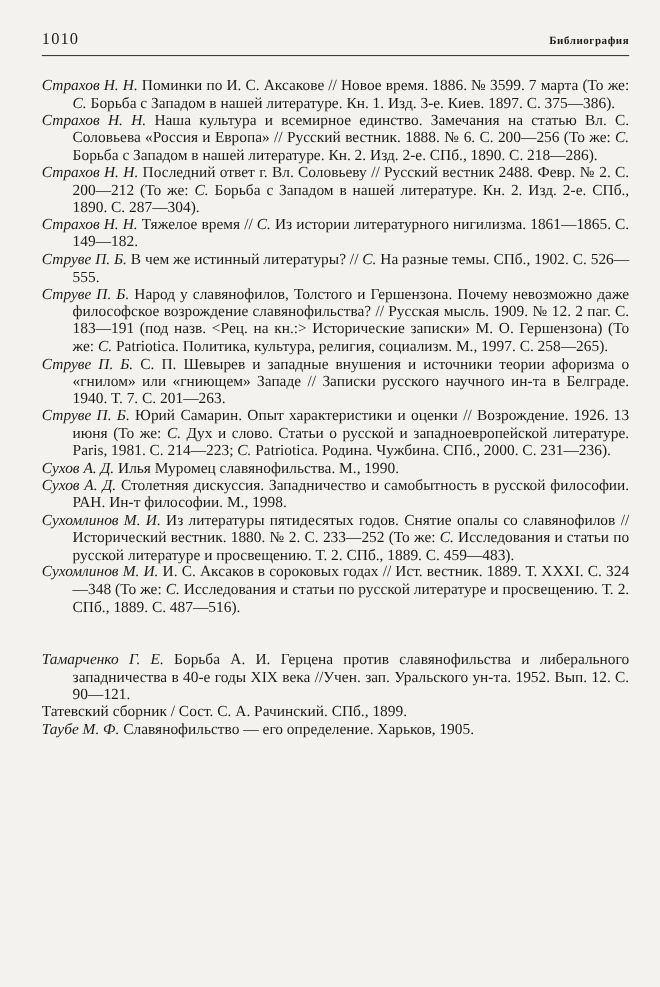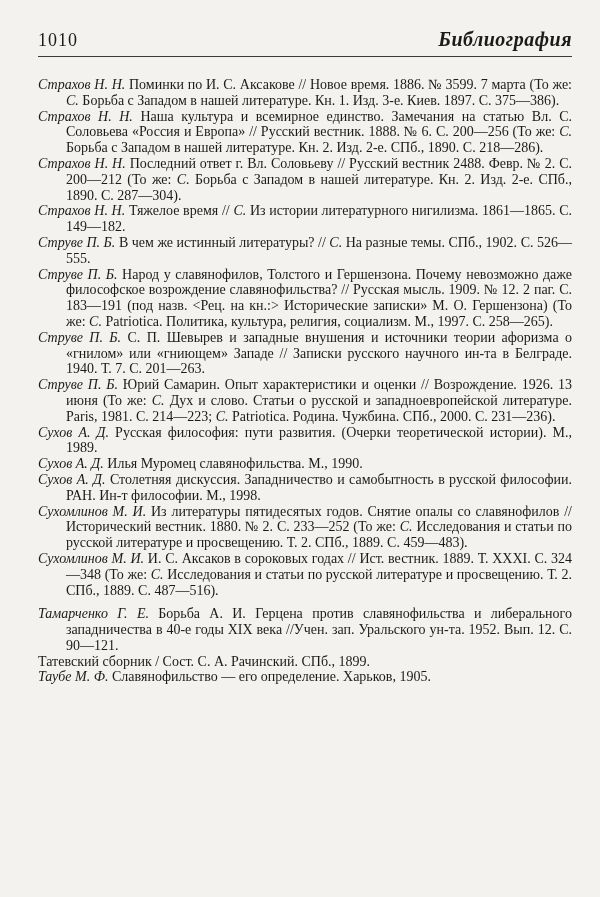--- a/index.html
+++ b/index.html
@@ -15,65 +15,63 @@
     width: 600px; height: 897px;
     padding: 28px 28px 10px 38px;
   }
   .pagehead {
     display: flex;
     justify-content: space-between;
     align-items: baseline;
     padding-bottom: 5px;
   }
   .pnum {
-    font-size: 18px;
+    font-size: 15px;
     letter-spacing: 1px;
   }
   .ptitle {
-    font-size: 20px;
-    font-style: italic;
+    font-size: 10px;
     font-weight: bold;
     letter-spacing: 0.5px;
   }
   .rule {
     border-top: 1.4px solid #3c3c3a;
     margin-bottom: 20px;
   }
   .entries {
     font-size: 14px;
     line-height: 15.8px;
   }
   .entry {
     margin: 0;
     padding-left: 28px;
     text-indent: -28px;
     text-align: justify;
   }
-  .entry.gap { margin-top: 8px; }
+  .entry.gap { margin-top: 32px; }
   .it { font-style: italic; }
 </style>
 </head>
 <body>
 
 <div class="page">
   <div class="pagehead">
     <span class="pnum">1010</span>
     <span class="ptitle">Библиография</span>
   </div>
   <div class="rule"></div>
   <div class="entries" id="entries">
       <p class="entry"><span class="it">Страхов Н. Н.</span><span> Поминки по И. С. Аксакове // Новое время. 1886. № 3599. 7 марта (То же: </span><span class="it">С.</span><span> Борьба с Западом в нашей литературе. Кн. 1. Изд. 3-е. Киев. 1897. С. 375—386).</span></p>
       <p class="entry"><span class="it">Страхов Н. Н.</span><span> Наша культура и всемирное единство. Замечания на статью Вл. С. Соловьева «Россия и Европа» // Русский вестник. 1888. № 6. С. 200—256 (То же: </span><span class="it">С.</span><span> Борьба с Западом в нашей литературе. Кн. 2. Изд. 2-е. СПб., 1890. С. 218—286).</span></p>
       <p class="entry"><span class="it">Страхов Н. Н.</span><span> Последний ответ г. Вл. Соловьеву // Русский вестник 2488. Февр. № 2. С. 200—212 (То же: </span><span class="it">С.</span><span> Борьба с Западом в нашей литературе. Кн. 2. Изд. 2-е. СПб., 1890. С. 287—304).</span></p>
       <p class="entry"><span class="it">Страхов Н. Н.</span><span> Тяжелое время // </span><span class="it">С.</span><span> Из истории литературного нигилизма. 1861—1865. С. 149—182.</span></p>
       <p class="entry"><span class="it">Струве П. Б.</span><span> В чем же истинный литературы? // </span><span class="it">С.</span><span> На разные темы. СПб., 1902. С. 526—555.</span></p>
       <p class="entry"><span class="it">Струве П. Б.</span><span> Народ у славянофилов, Толстого и Гершензона. Почему невозможно даже философское возрождение славянофильства? // Русская мысль. 1909. № 12. 2 паг. С. 183—191 (под назв. &lt;Рец. на кн.:&gt; Исторические записки» М. О. Гершензона) (То же: </span><span class="it">С.</span><span> Patriotica. Политика, культура, религия, социализм. М., 1997. С. 258—265).</span></p>
       <p class="entry"><span class="it">Струве П. Б.</span><span> С. П. Шевырев и западные внушения и источники теории афоризма о «гнилом» или «гниющем» Западе // Записки русского научного ин-та в Белграде. 1940. Т. 7. С. 201—263.</span></p>
       <p class="entry"><span class="it">Струве П. Б.</span><span> Юрий Самарин. Опыт характеристики и оценки // Возрождение. 1926. 13 июня (То же: </span><span class="it">С.</span><span> Дух и слово. Статьи о русской и западноевропейской литературе. Paris, 1981. С. 214—223; </span><span class="it">С.</span><span> Patriotica. Родина. Чужбина. СПб., 2000. С. 231—236).</span></p>
-      <p class="entry"><span class="it">Сухов А. Д.</span><span> Русская философия: пути развития. (Очерки теоретической истории). М., 1989.</span></p>
       <p class="entry"><span class="it">Сухов А. Д.</span><span> Илья Муромец славянофильства. М., 1990.</span></p>
       <p class="entry"><span class="it">Сухов А. Д.</span><span> Столетняя дискуссия. Западничество и самобытность в русской философии. РАН. Ин-т философии. М., 1998.</span></p>
       <p class="entry"><span class="it">Сухомлинов М. И.</span><span> Из литературы пятидесятых годов. Снятие опалы со славянофилов // Исторический вестник. 1880. № 2. С. 233—252 (То же: </span><span class="it">С.</span><span> Исследования и статьи по русской литературе и просвещению. Т. 2. СПб., 1889. С. 459—483).</span></p>
       <p class="entry"><span class="it">Сухомлинов М. И.</span><span> И. С. Аксаков в сороковых годах // Ист. вестник. 1889. Т. XXXI. С. 324—348 (То же: </span><span class="it">С.</span><span> Исследования и статьи по русской литературе и просвещению. Т. 2. СПб., 1889. С. 487—516).</span></p>
       <p class="entry gap"><span class="it">Тамарченко Г. Е.</span><span> Борьба А. И. Герцена против славянофильства и либерального западничества в 40-е годы XIX века //Учен. зап. Уральского ун-та. 1952. Вып. 12. С. 90—121.</span></p>
       <p class="entry"><span>Татевский сборник / Сост. С. А. Рачинский. СПб., 1899.</span></p>
       <p class="entry"><span class="it">Таубе М. Ф.</span><span> Славянофильство — его определение. Харьков, 1905.</span></p>
     </div>
 </div>
 

